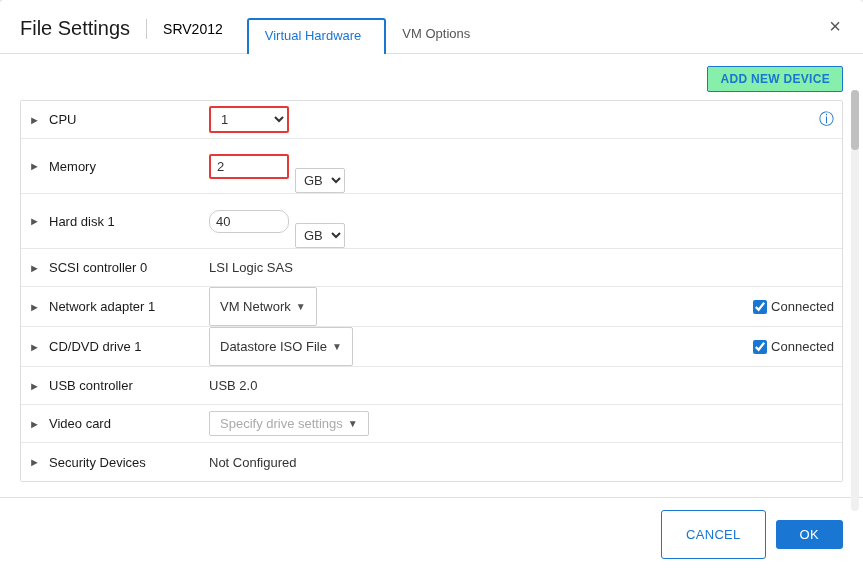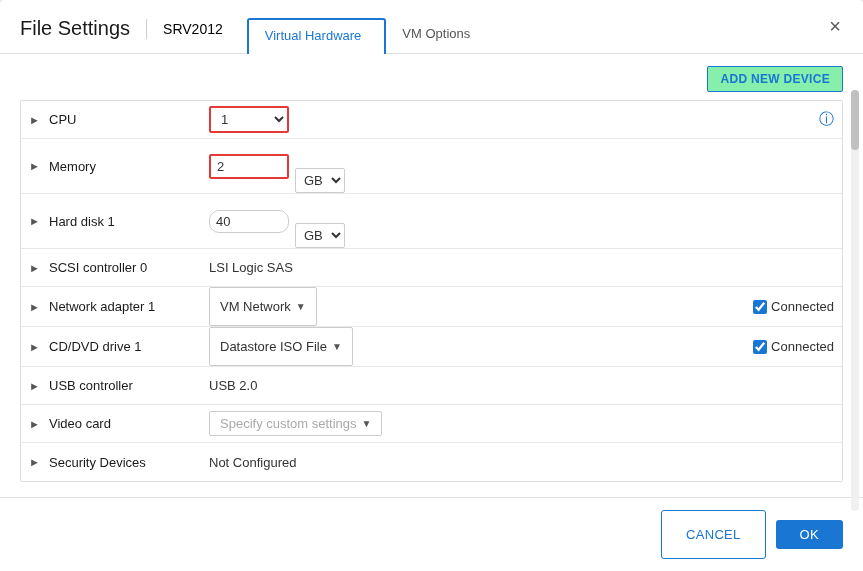--- a/index.html
+++ b/index.html
@@ -400,21 +400,21 @@
         <div class="row-value">
           <span class="row-value-text">USB 2.0</span>
         </div>
       </div>
 
       <div class="hw-row">
         <span class="row-expand">►</span>
         <span class="row-label">Video card</span>
         <div class="row-value">
           <button class="specify-dropdown">
-            <span>Specify custom settings</span>
+            <span>Specify drive settings</span>
             <span class="chevron">▼</span>
           </button>
         </div>
       </div>
 
       <div class="hw-row">
         <span class="row-expand">►</span>
         <span class="row-label">Security Devices</span>
         <div class="row-value">
           <span class="row-value-text">Not Configured</span>

